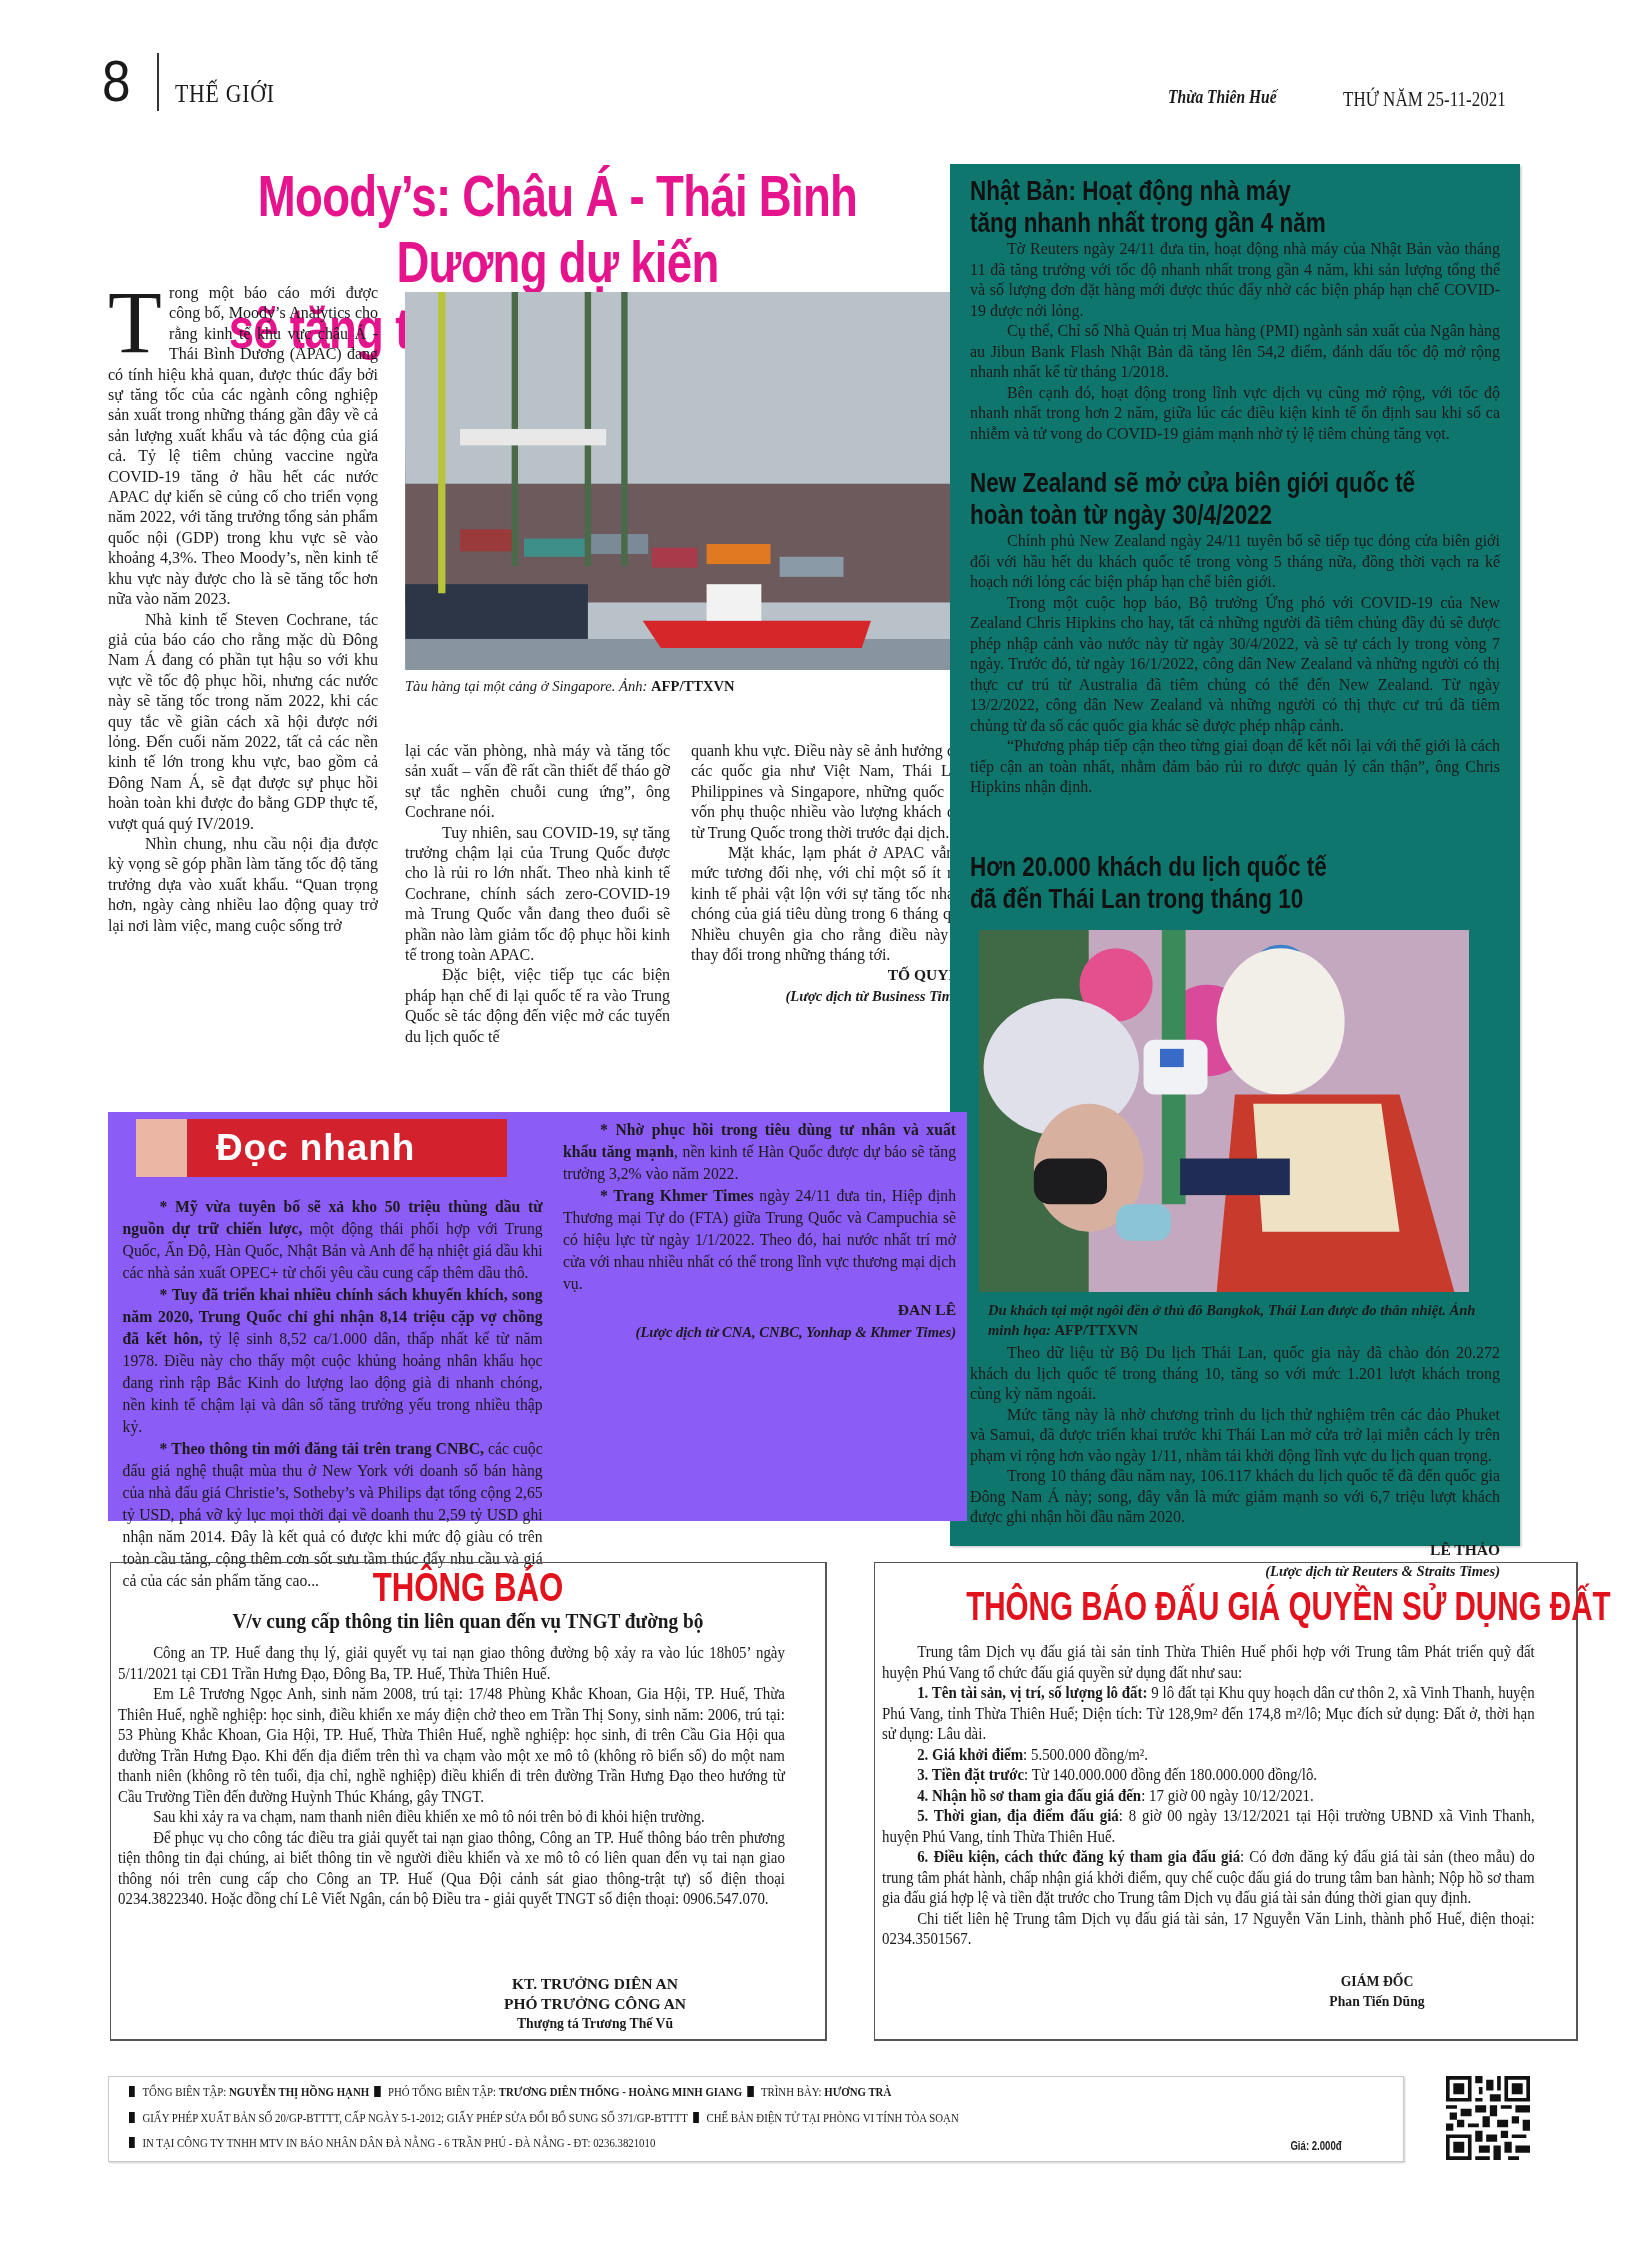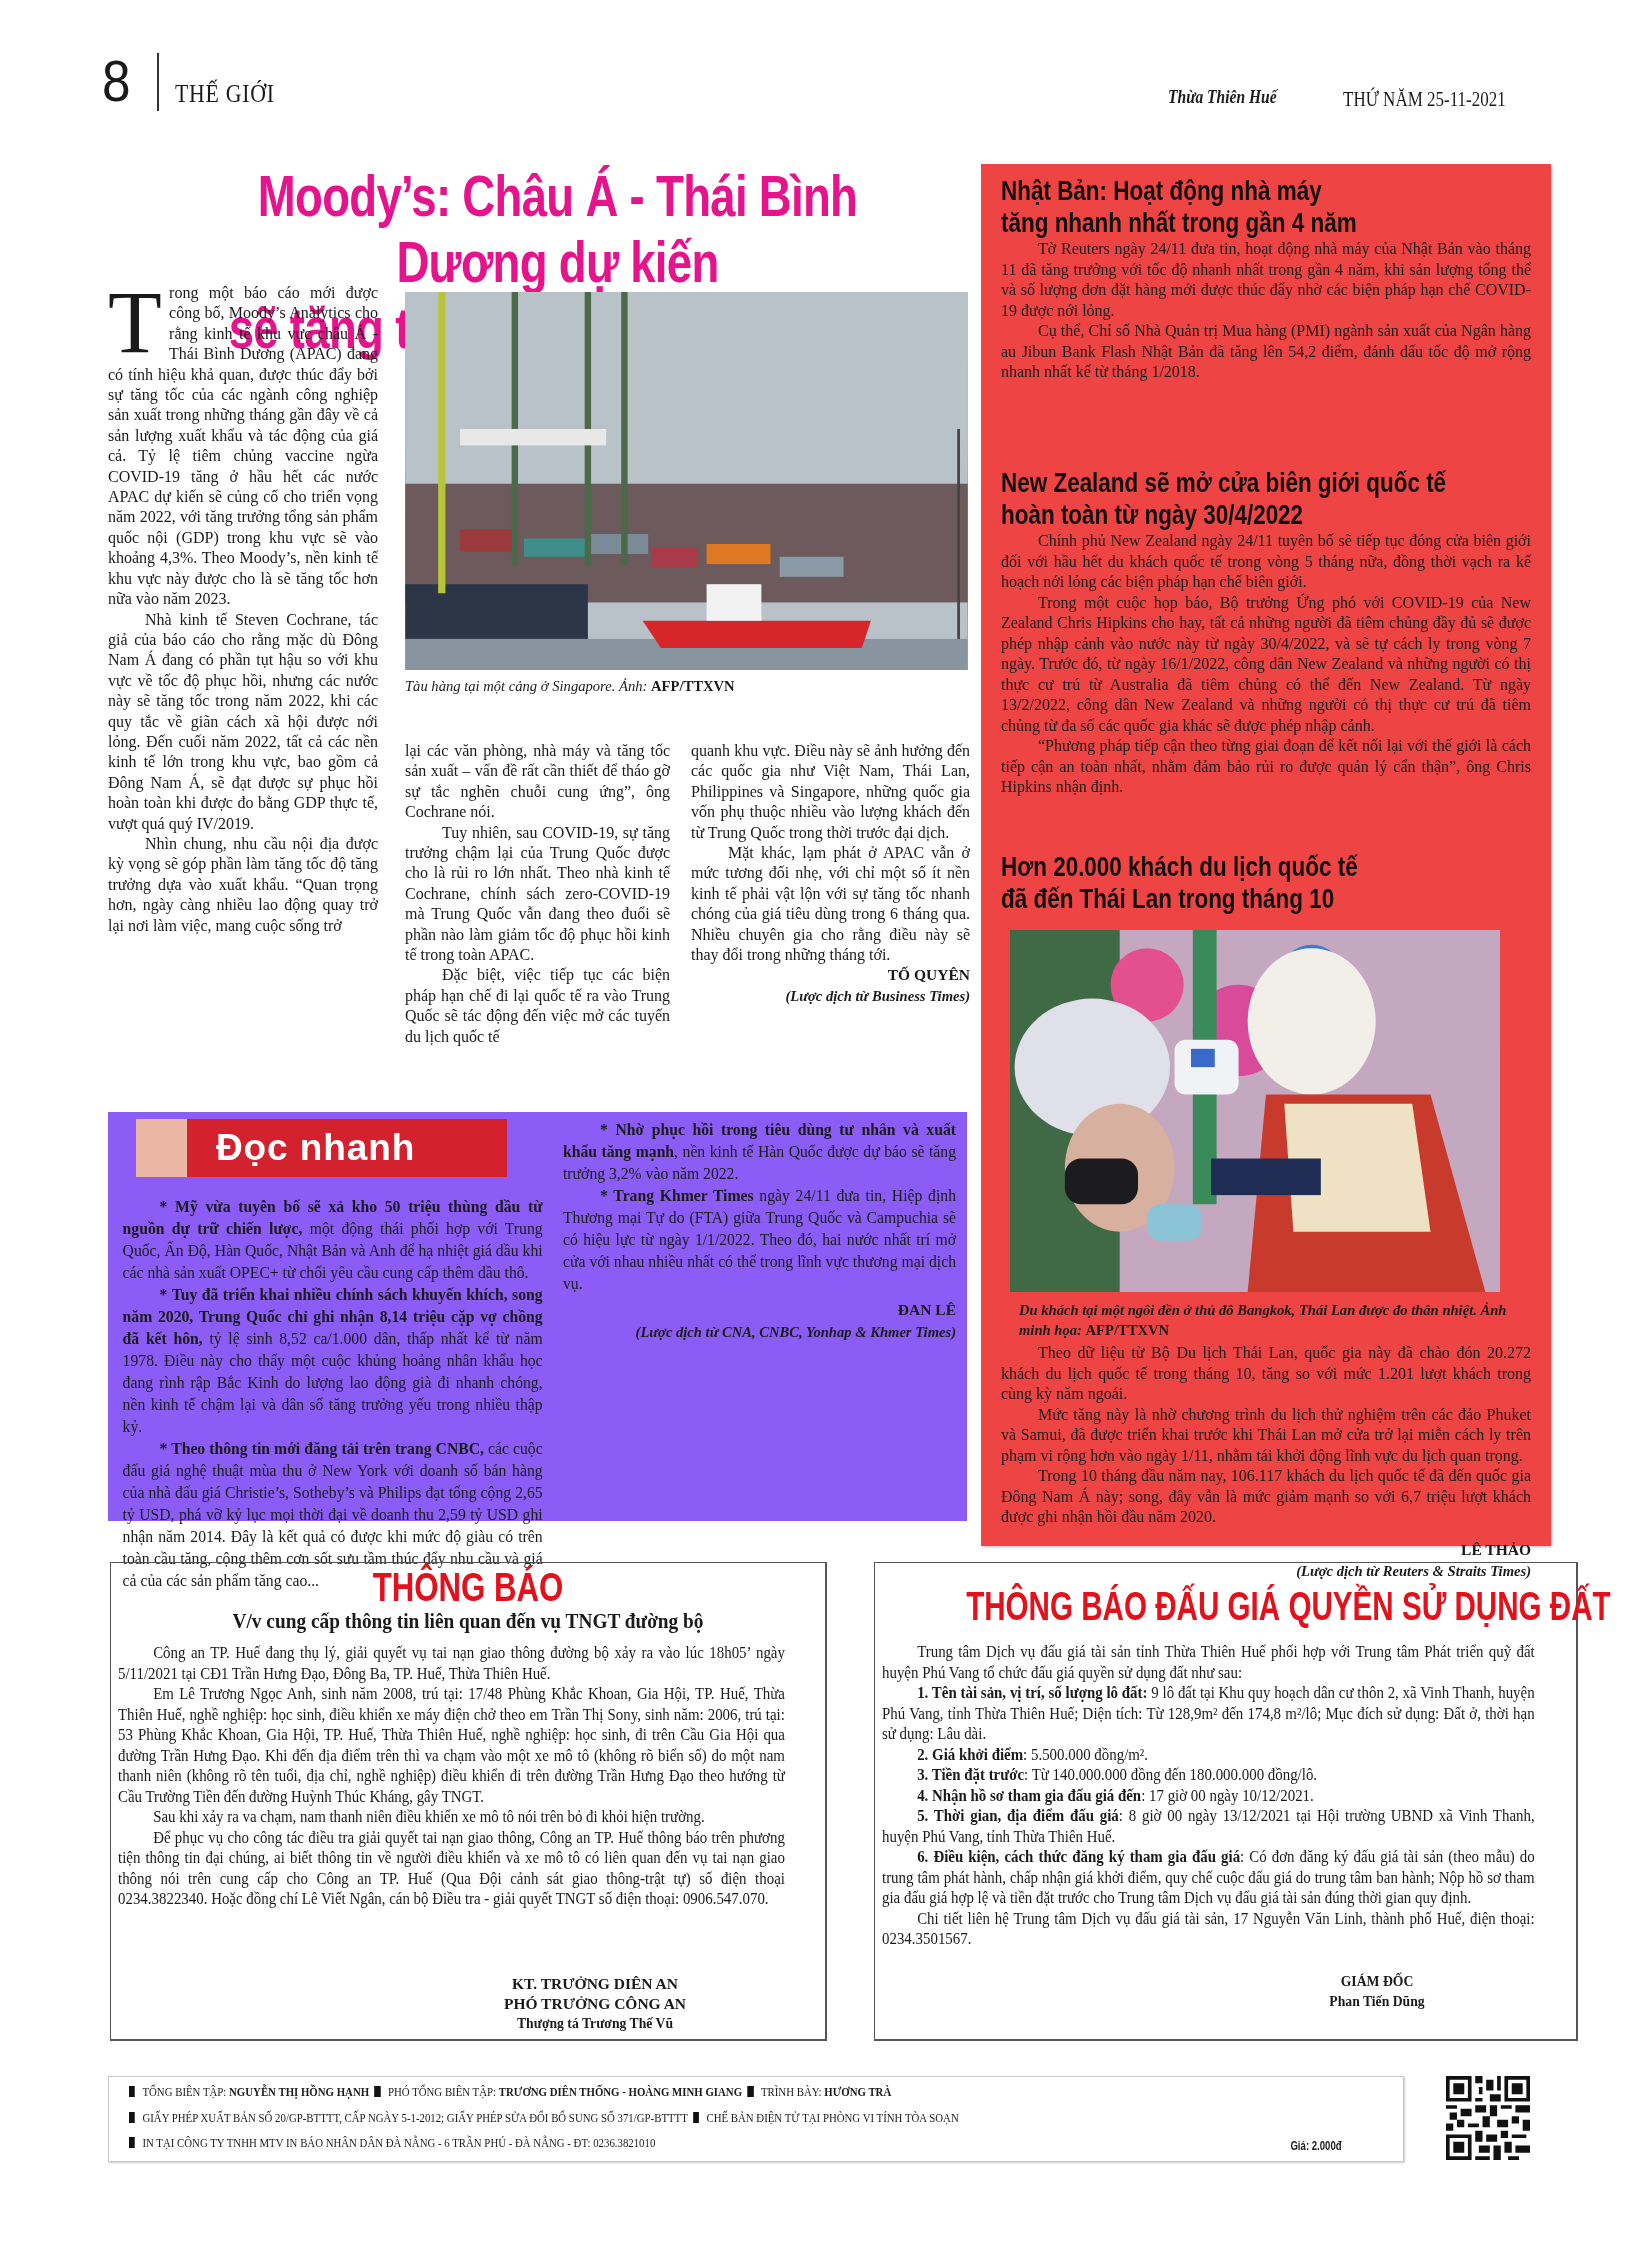--- a/index.html
+++ b/index.html
@@ -29,21 +29,21 @@
 
   .photo1 { left: 405px; top: 292px; width: 563px; height: 378px; overflow: hidden; background: linear-gradient(180deg, #b8c0c6 0%, #aeb8c0 40%, #7a5a55 55%, #5a4b52 72%, #3d4550 82%, #7e8a92 92%, #9aa4aa 100%); }
   .caption1 { left: 405px; top: 678px; font-size: 14.6px; font-style: italic; }
   .caption1 b { font-style: normal; }
 
   .byline-block { text-align: right; }
   .byline-name { font-weight: 700; font-size: 15.5px; }
   .byline-src { font-style: italic; font-weight: 700; font-size: 14.6px; }
 
   
-  .sidebar { left: 981px; top: 164px; width: 570px; height: 1382px; background: #ef4444; box-shadow: 1.8px 1.8px 2.7px #bbb; }
+  .sidebar { left: 950px; top: 164px; width: 570px; height: 1382px; background: #0f766e; box-shadow: 1.8px 1.8px 2.7px #bbb; }
   .sb-head { position: absolute; left: 20px; font-family: "Liberation Sans", sans-serif; font-weight: 700; font-size: 27.4px; line-height: 32px; transform: scaleX(0.82); transform-origin: left; color: #111; white-space: nowrap; }
   .sb-text { position: absolute; left: 20px; width: 530px; font-size: 16px; line-height: 20.5px; }
   .photo2 { position: absolute; left: 29px; top: 766px; width: 490px; height: 362px; background: linear-gradient(135deg, #4e7a4e 0%, #d86aa8 25%, #e8e2ea 45%, #2a2a30 55%, #c8462e 75%, #e8d6b8 100%); overflow: hidden; }
   .sb-caption { position: absolute; left: 38px; top: 1136px; width: 493px; font-size: 14.6px; font-style: italic; font-weight: 700; line-height: 20px; }
 
   
   .docnhanh { left: 108px; top: 1112px; width: 859px; height: 409px; background: #8b5cf6; }
   .dn-tab { position: absolute; left: 28px; top: 7.3px; width: 51px; height: 58px; background: #ebb7a4; }
   .dn-title-bar { position: absolute; left: 79px; top: 7.3px; width: 320px; height: 58px; background: #d3212d; }
   .dn-title { position: absolute; left: 108px; top: 9.1px; color: #fff; font-family: "Liberation Sans", sans-serif; font-weight: 700; font-size: 37px; line-height: 53px; letter-spacing: 0.9px; }
@@ -127,20 +127,21 @@
 </div>
 
 <div class="abs sidebar">
   <div class="sb-head" style="top:11px;">
     <div>Nhật Bản: Hoạt động nhà máy</div>
     <div>tăng nhanh nhất trong gần 4 năm</div>
   </div>
   <div class="sb-text" style="top:75px;">
     <p class="indent">Tờ Reuters ngày 24/11 đưa tin, hoạt động nhà máy của Nhật Bản vào tháng 11 đã tăng trưởng với tốc độ nhanh nhất trong gần 4 năm, khi sản lượng tổng thể và số lượng đơn đặt hàng mới được thúc đẩy nhờ các biện pháp hạn chế COVID-19 được nới lỏng.</p>
     <p class="indent">Cụ thể, Chỉ số Nhà Quản trị Mua hàng (PMI) ngành sản xuất của Ngân hàng au Jibun Bank Flash Nhật Bản đã tăng lên 54,2 điểm, đánh dấu tốc độ mở rộng nhanh nhất kể từ tháng 1/2018.</p>
+    <p class="indent">Bên cạnh đó, hoạt động trong lĩnh vực dịch vụ cũng mở rộng, với tốc độ nhanh nhất trong hơn 2 năm, giữa lúc các điều kiện kinh tế ổn định sau khi số ca nhiễm và tử vong do COVID-19 giảm mạnh nhờ tỷ lệ tiêm chủng tăng vọt.</p>
   </div>
 
   <div class="sb-head" style="top:303px;">
     <div>New Zealand sẽ mở cửa biên giới quốc tế</div>
     <div>hoàn toàn từ ngày 30/4/2022</div>
   </div>
   <div class="sb-text" style="top:367px;">
     <p class="indent">Chính phủ New Zealand ngày 24/11 tuyên bố sẽ tiếp tục đóng cửa biên giới đối với hầu hết du khách quốc tế trong vòng 5 tháng nữa, đồng thời vạch ra kế hoạch nới lỏng các biện pháp hạn chế biên giới.</p>
     <p class="indent">Trong một cuộc họp báo, Bộ trưởng Ứng phó với COVID-19 của New Zealand Chris Hipkins cho hay, tất cả những người đã tiêm chủng đầy đủ sẽ được phép nhập cảnh vào nước này từ ngày 30/4/2022, và sẽ tự cách ly trong vòng 7 ngày. Trước đó, từ ngày 16/1/2022, công dân New Zealand và những người có thị thực cư trú từ Australia đã tiêm chủng có thể đến New Zealand. Từ ngày 13/2/2022, công dân New Zealand và những người có thị thực cư trú đã tiêm chủng từ đa số các quốc gia khác sẽ được phép nhập cảnh.</p>
     <p class="indent">“Phương pháp tiếp cận theo từng giai đoạn để kết nối lại với thế giới là cách tiếp cận an toàn nhất, nhằm đảm bảo rủi ro được quản lý cẩn thận”, ông Chris Hipkins nhận định.</p>

